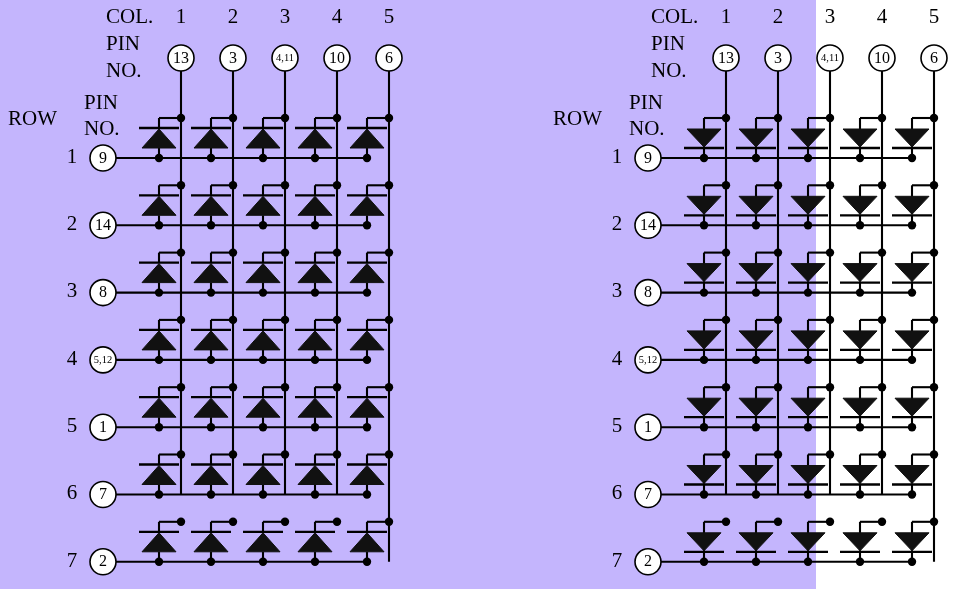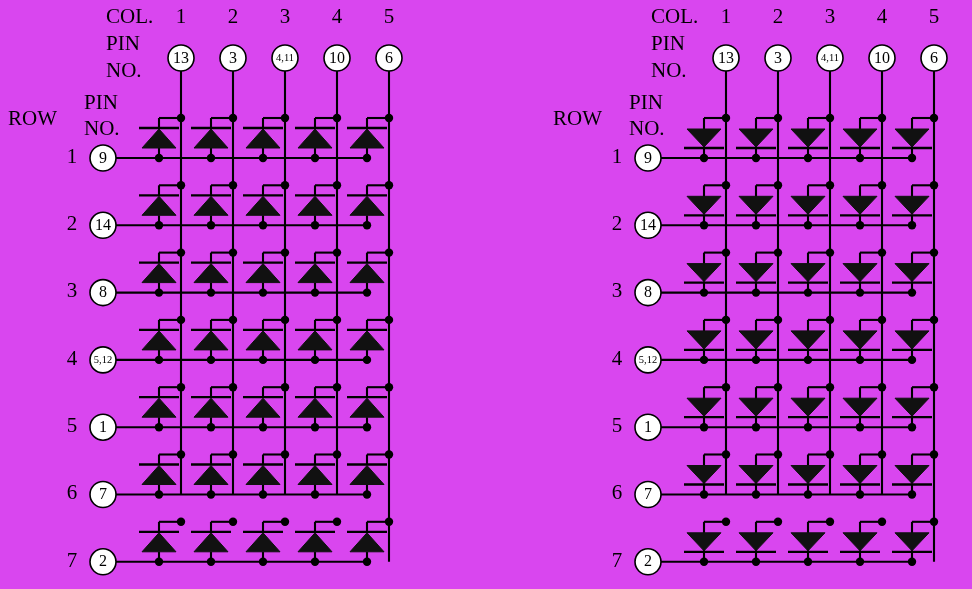--- a/index.html
+++ b/index.html
@@ -10,23 +10,23 @@
   }
   body {
     width: 972px;
     height: 589px;
     overflow: hidden;
     font-family: "Liberation Serif", "DejaVu Serif", serif;
     color: #000000;
   }
   #root {
     position: relative;
-    width: 972px;
+    width: 816px;
     height: 589px;
-    background: #d946ef;
+    background: #c4b5fd;
   }
   svg.schematic {
     position: absolute;
     top: 0;
     left: 0;
     width: 972px;
     height: 589px;
     display: block;
   }
   text {

